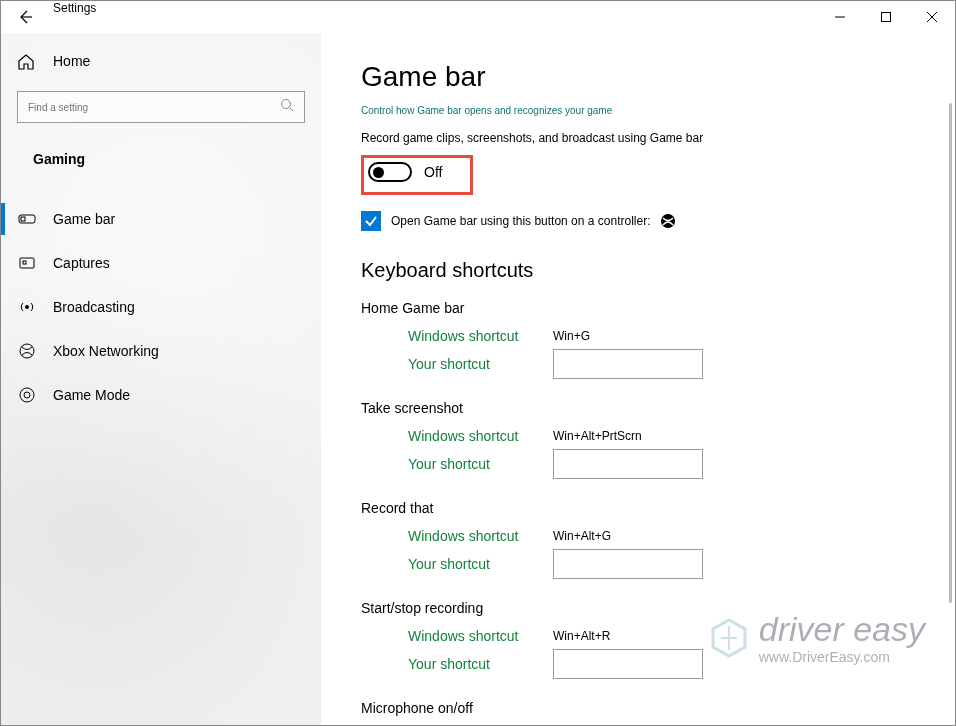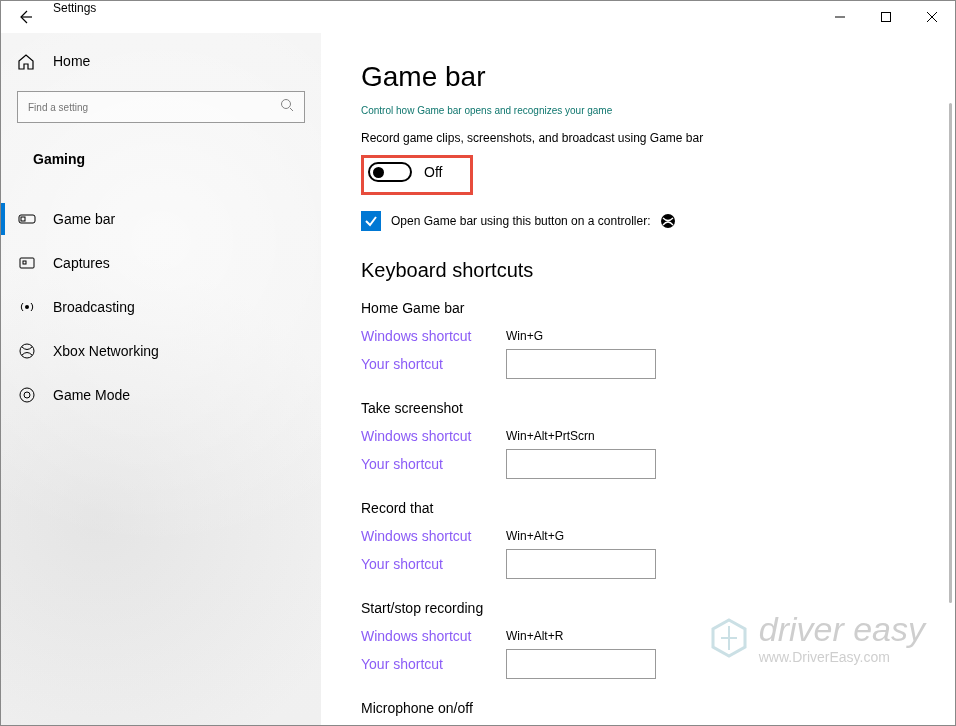--- a/index.html
+++ b/index.html
@@ -36,26 +36,26 @@
 .toggle-label { font-size: 14px; }
 .checkbox-row { display: flex; align-items: center; gap: 10px; margin-bottom: 28px; }
 .checkbox { width: 20px; height: 20px; background: #0078d4; display: flex; align-items: center; justify-content: center; cursor: pointer; }
 .checkbox svg { stroke: #fff; }
 .checkbox-label { font-size: 12px; }
 .xbox-icon { width: 16px; height: 16px; }
 .h2 { font-size: 20px; font-weight: 400; margin-bottom: 18px; }
 .shortcut-group { margin-bottom: 22px; }
 .shortcut-title { font-size: 14px; margin-bottom: 6px; }
 .shortcut-row { display: flex; align-items: center; height: 28px; }
-.shortcut-row .lbl { width: 145px; font-size: 14px; color: #8b5cf6; }
+.shortcut-row .lbl { width: 145px; font-size: 14px; color: #15803d; margin-left: 47px; }
 .shortcut-row .val { font-size: 12px; }
 .shortcut-input { width: 150px; height: 30px; border: 1px solid #999; background: #fff; }
 .scrollbar-track { position: absolute; right: 2px; top: 70px; width: 4px; height: 600px; }
 .scrollbar-thumb { width: 3px; height: 500px; background: #bbb; border-radius: 2px; }
-.watermark { position: absolute; right: 30px; bottom: 60px; opacity: 0.35; font-style: italic; font-size: 34px; color: #737373; pointer-events: none; display: flex; align-items: center; gap: 8px; }
+.watermark { position: absolute; right: 30px; bottom: 60px; opacity: 0.35; font-style: italic; font-size: 34px; color: #0f172a; pointer-events: none; display: flex; align-items: center; gap: 8px; }
 .watermark small { display: block; font-size: 14px; font-style: normal; }
 </style>
 </head>
 <body>
 
 <div class="titlebar">
   <div class="back-btn">
     <svg width="16" height="16" viewBox="0 0 16 16">
         <path d="M10 2 L4 8 L10 14" stroke="#000" stroke-width="1.2" fill="none"></path>
         <path d="M4 8 H15" stroke="#000" stroke-width="1.2"></path>

